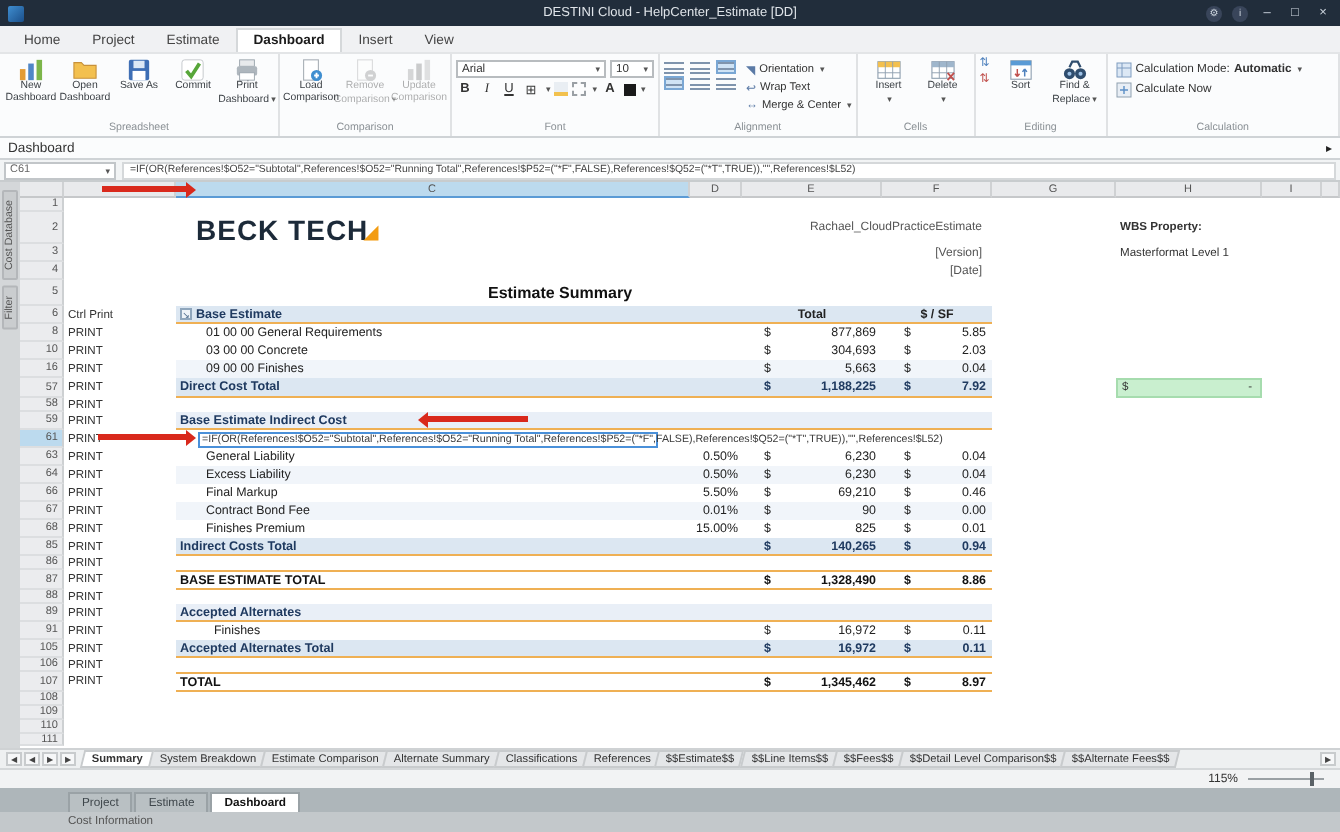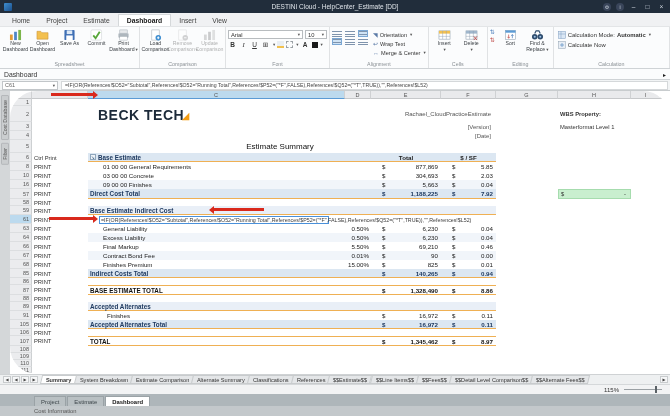--- a/index.html
+++ b/index.html
@@ -72,21 +72,21 @@
   .fxfield{flex:1;height:9px;background:#fff;border:1px solid #d5d8da;display:flex;
     align-items:center;overflow:hidden;}
   .fxtextbar{font-size:5.2px;color:#444;white-space:nowrap;padding-left:3px;}
 
   
   .main{flex:1;display:flex;min-height:0;}
   .lsidebar{width:10px;background:#d4d7d9;display:flex;flex-direction:column;
     align-items:center;padding-top:4px;gap:3px;flex-shrink:0;}
   .vtab{writing-mode:vertical-rl;transform:rotate(180deg);font-size:5.3px;color:#555;
     background:#cacdcf;border:1px solid #b4b7ba;padding:4px 0;border-radius:1px;}
-  .gridwrap{flex:1;position:relative;background:#fff;overflow:hidden;border-radius:27px;}
+  .gridwrap{flex:1;position:relative;background:#fff;overflow:hidden;}
   .colhdr{display:flex;height:8px;}
   .hc{background:#e9eaec;border-right:1px solid #cfd1d3;border-bottom:1px solid #c6c8ca;
     font-size:5.5px;color:#555;display:flex;align-items:center;justify-content:center;flex-shrink:0;}
   .hc.hsel{background:#bcdaee;border-bottom:1px solid #5b9bd5;}
   .rn{width:22px}.cb{width:56px}.cc{width:257px}.cd{width:26px}.ce{width:70px}
   .cf{width:55px}.cg{width:62px}.ch{width:73px}.ci{width:30px}.fill{flex:1;min-width:0;}
   .srow{display:flex;}
   .cell{flex-shrink:0;font-size:6.2px;color:#222;display:flex;align-items:center;overflow:visible;}
   .cell.rn{background:#ebecee;border-right:1px solid #cdd0d2;border-bottom:1px solid #dcdee0;
     font-size:5.5px;color:#555;justify-content:flex-end;padding-right:2px;}
@@ -102,21 +102,21 @@
   .subband{background:#e9eff7;}
   .ob{border-bottom:1.5px solid #efb054;}
   .grandc{border-top:1.5px solid #efb054;border-bottom:1.5px solid #efb054;}
   .lbl{font-weight:bold;color:#1f3a60;font-size:6.3px;white-space:nowrap;}
   .grandl{font-weight:bold;color:#111;font-size:6.3px;white-space:nowrap;}
   .band .cur,.band .amt{font-weight:bold;color:#1f3a60;}
   .grandc .cur,.grandc .amt{font-weight:bold;color:#111;}
   .shade{background:#f1f5fa;}
   .cell.green{background:#c9efcf;border:1px solid #a6dcae;color:#3c7d46;
     justify-content:space-between;padding:0 4px;font-size:6px;}
-  .ctitle{width:408px;justify-content:center;font-weight:normal;font-size:8px;color:#111;
+  .ctitle{width:408px;justify-content:center;font-weight:bold;font-size:8px;color:#111;
     padding-right:24px;}
   .cef{width:125px;justify-content:flex-end;font-size:6px;color:#555;padding-right:5px;}
   .cell.ch{padding-left:2px;font-size:5.8px;color:#333;}
   .hb{font-weight:bold;color:#222;}
   .logo{font-size:14px;font-weight:800;letter-spacing:.5px;color:#1c2a39;
     margin-left:8px;white-space:nowrap;position:relative;top:1px;}
   .logo i{font-style:normal;color:#f39c12;font-size:9px;position:relative;top:-1px;left:-2px;}
   .selic{width:6px;height:6px;background:#eef3f8;border:1px solid #8fa6bc;color:#4a6a8a;
     font-size:4.5px;display:inline-flex;align-items:center;justify-content:center;margin-right:2px;flex-shrink:0;}
   .fxsel{display:inline-block;margin-left:9px;width:230px;height:8px;

